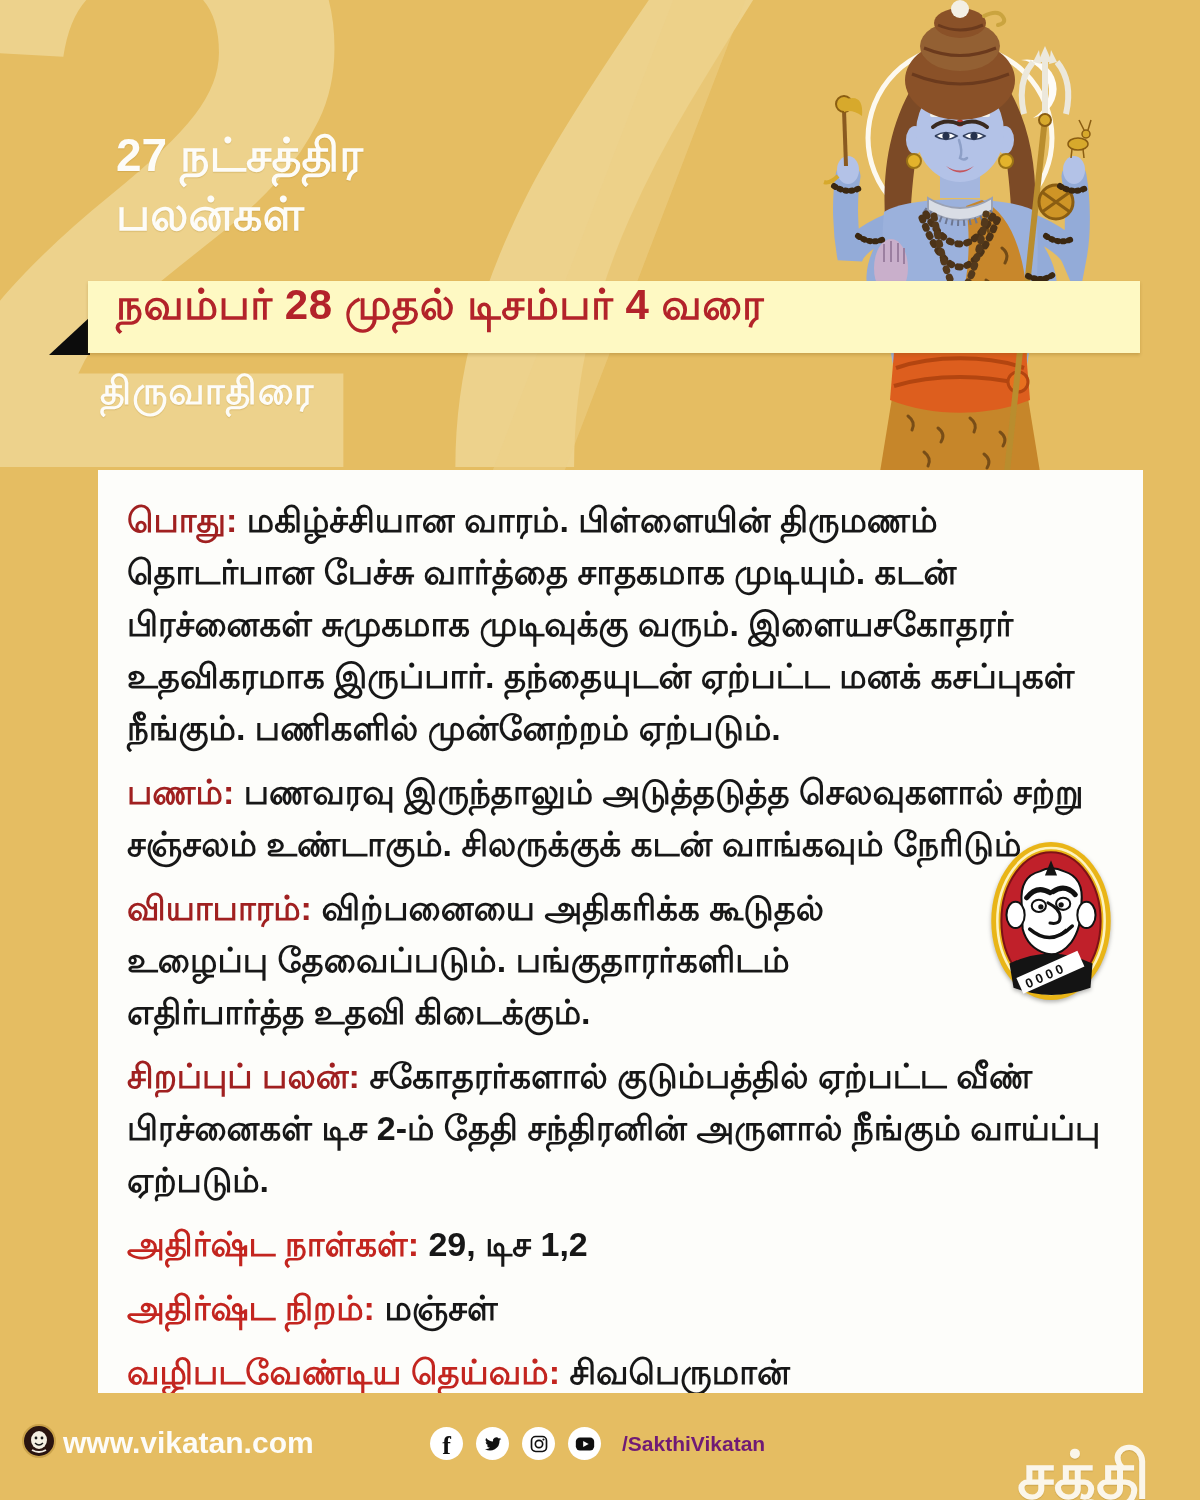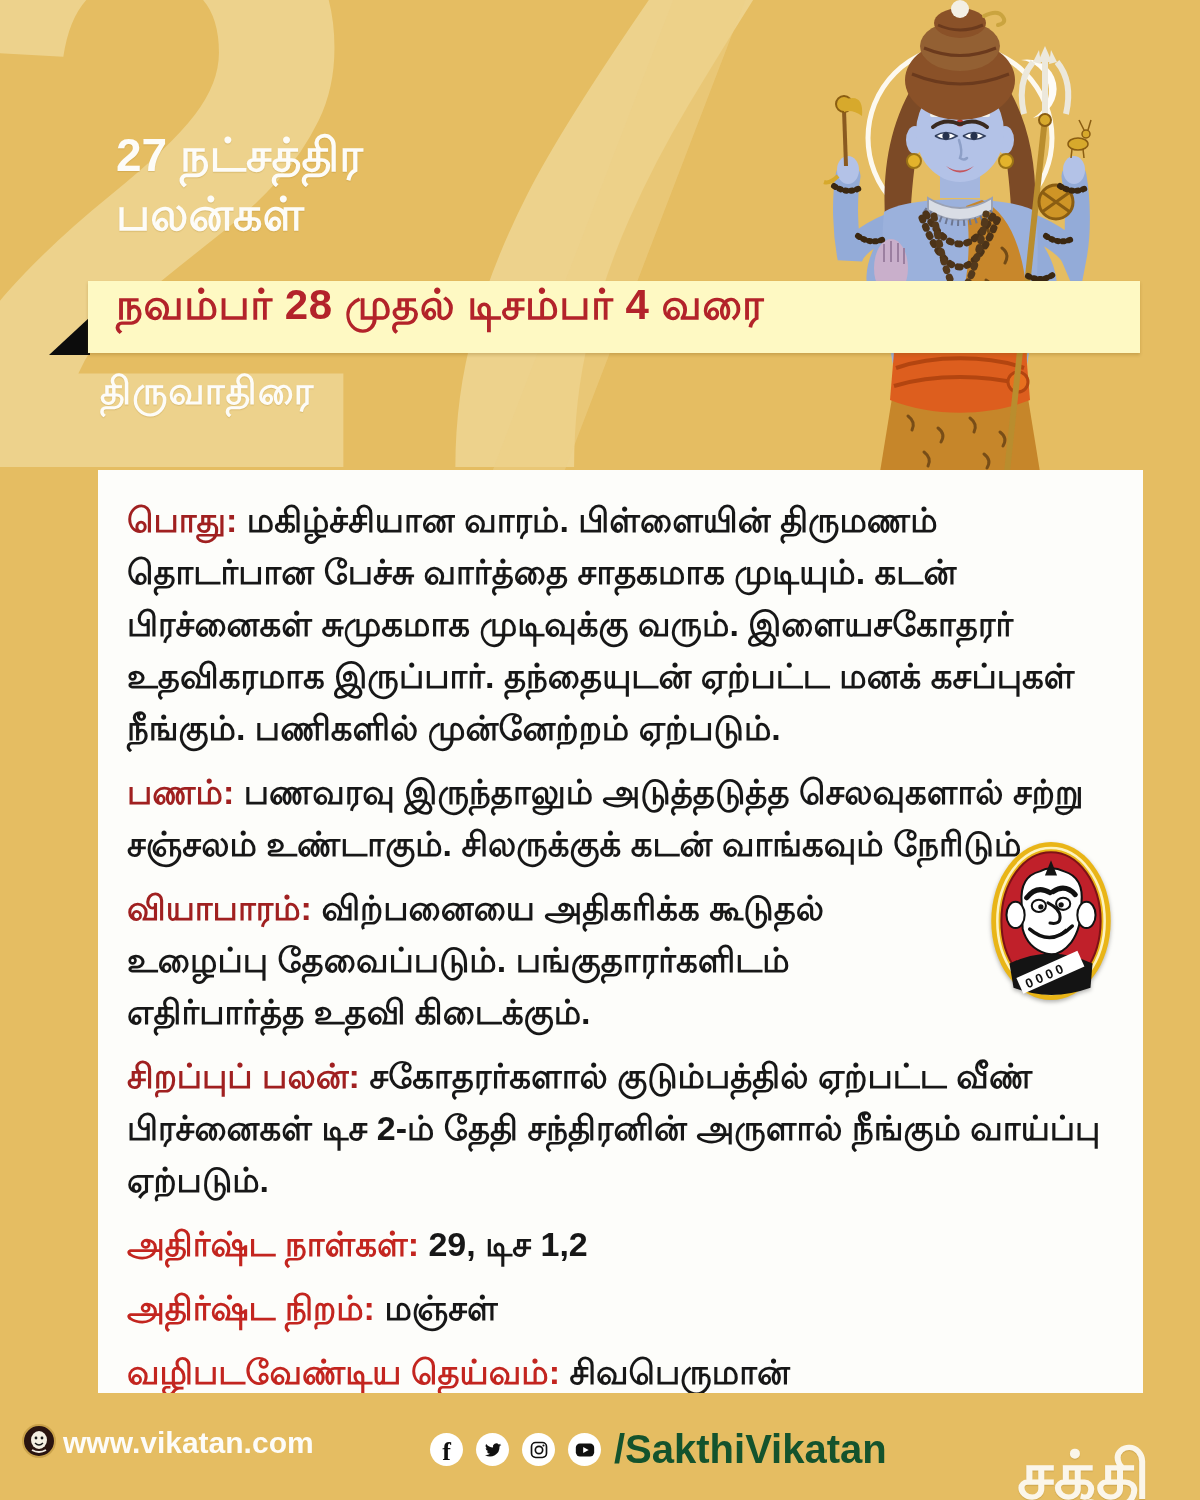--- a/index.html
+++ b/index.html
@@ -56,21 +56,21 @@
     filter:drop-shadow(0 2px 2px rgba(0,0,0,.3));}
   
   .footer-site{position:absolute;left:22px;top:1424px;display:flex;align-items:center;gap:7px;}
   .site-text{color:#FDFCF8;font-size:30px;font-weight:bold;}
   .socials{position:absolute;left:430px;top:1427px;display:flex;align-items:center;gap:13px;}
   .soc{width:33px;height:33px;border-radius:50%;background:#fff;display:flex;
        align-items:center;justify-content:center;box-sizing:border-box;}
   .soc svg{display:block;}
   .fb-glyph{font-family:"Liberation Serif",serif;font-weight:bold;font-size:26px;color:#101010;
             line-height:1;margin-top:4px;}
-  .handle{color:#14532d;font-size:40px;font-weight:bold;}
+  .handle{color:#701a75;font-size:21px;font-weight:bold;margin-left:8px;}
   .brand{position:absolute;right:14px;top:1396px;text-align:right;color:#FBF6EA;margin-top:48px;}
   .brand-main{display:block;font-size:66px;font-weight:bold;line-height:62px;margin-right:44px;
               text-shadow:0 1px 1px rgba(150,110,25,.3);}
   .brand-sub{display:block;font-size:38px;font-weight:bold;margin-top:-10px;}
 </style>
 </head>
 <body>
 
 <div class="canvas">
 

